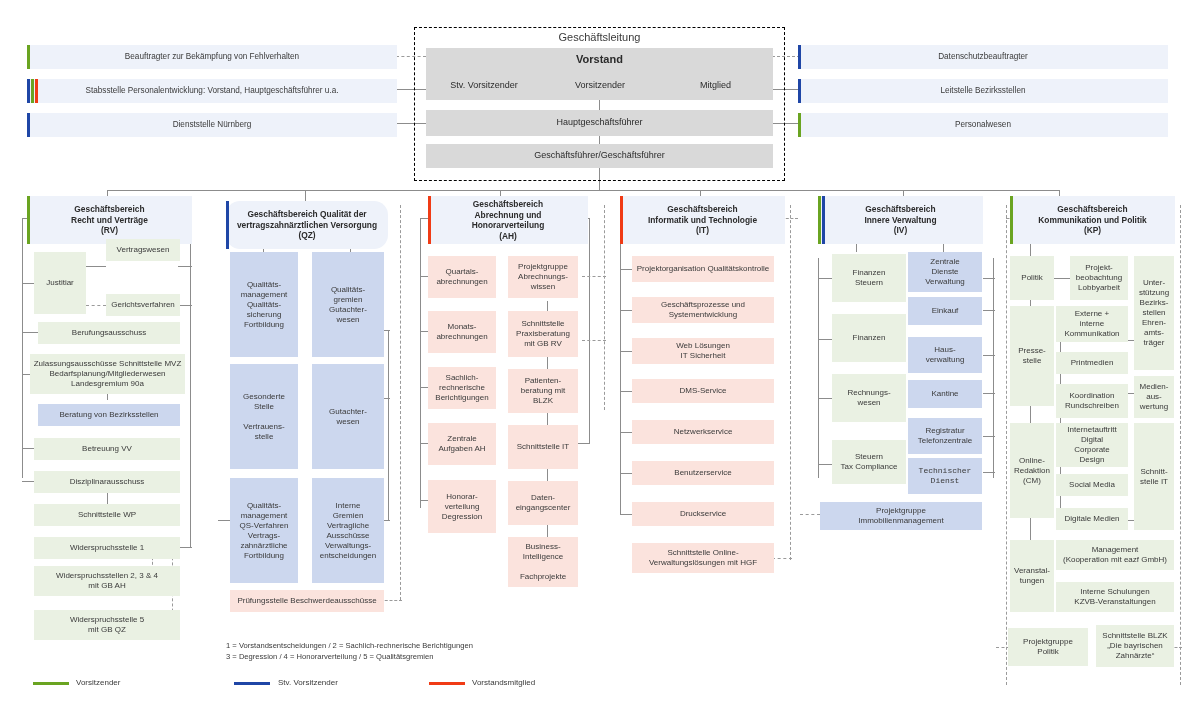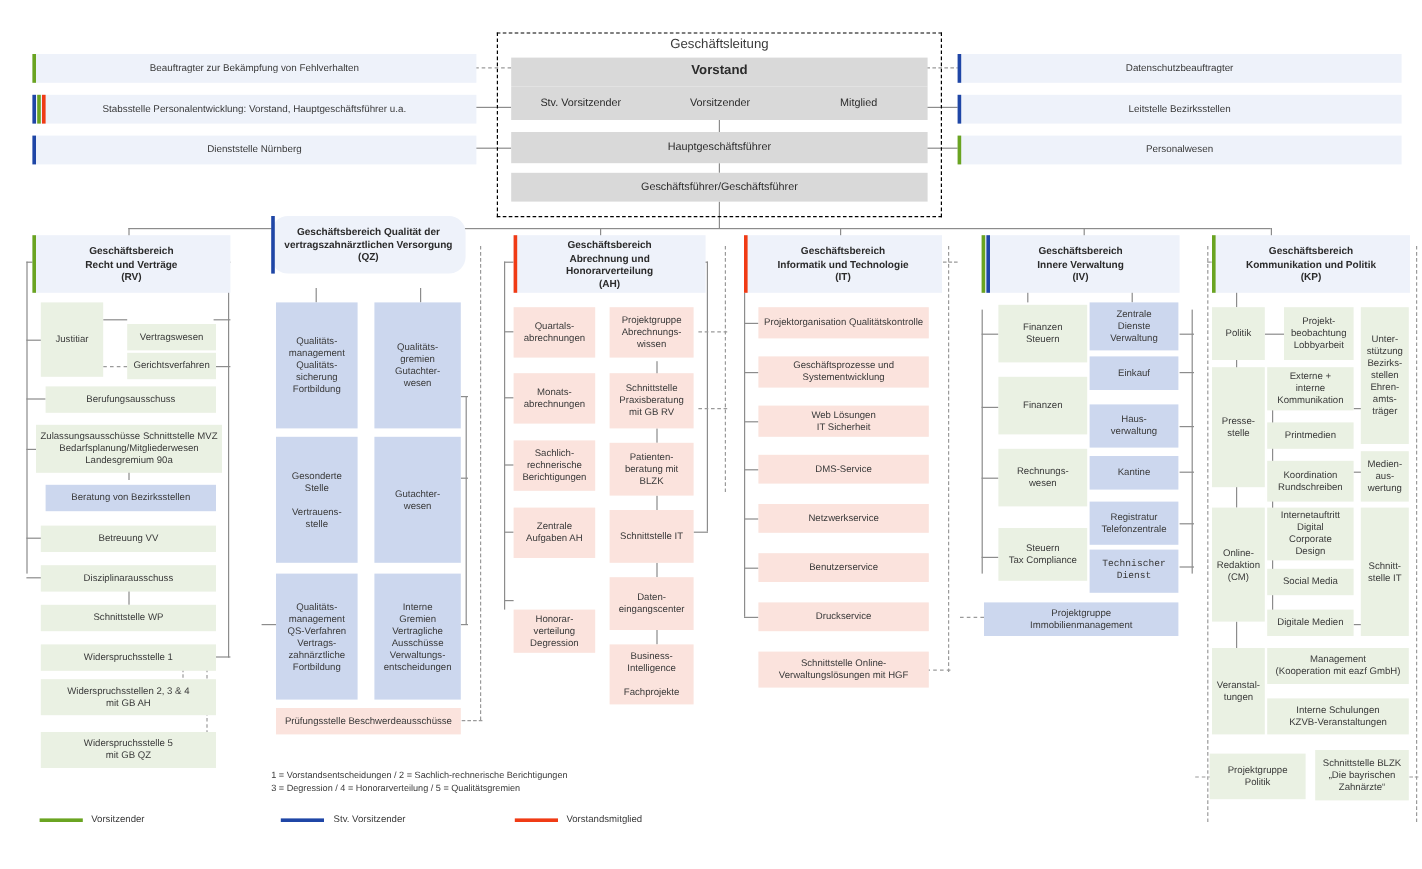--- a/index.html
+++ b/index.html
@@ -217,21 +217,21 @@
   <div class="box mgmt" style="left:426px;top:144px;width:347px;height:24px;">
     <span>Geschäftsführer/Geschäftsführer</span>
   </div>
 
   <div class="box dept" style="left:27px;top:196px;width:165px;height:48px;">
     <span class="bar" style="left:0;background:#6aa421;"></span>
     <span>Geschäftsbereich
 Recht und Verträge
 (RV)</span>
   </div>
-  <div class="box dept" style="left:226px;top:180px;width:162px;height:48px;border-radius:14px;">
+  <div class="box dept" style="left:226px;top:201px;width:162px;height:48px;border-radius:14px;">
     <span class="bar" style="left:0;background:#1f46a6;"></span>
     <span>Geschäftsbereich Qualität der
 vertragszahnärztlichen Versorgung
 (QZ)</span>
   </div>
   <div class="box dept" style="left:428px;top:196px;width:160px;height:48px;">
     <span class="bar" style="left:0;background:#f03b15;"></span>
     <span>Geschäftsbereich
 Abrechnung und
 Honorarverteilung
@@ -251,21 +251,21 @@
 (IV)</span>
   </div>
   <div class="box dept" style="left:1010px;top:196px;width:165px;height:48px;">
     <span class="bar" style="left:0;background:#6aa421;"></span>
     <span>Geschäftsbereich
 Kommunikation und Politik
 (KP)</span>
   </div>
 
   <div class="box green" style="left:34px;top:252px;width:52px;height:62px;"><span>Justitiar</span></div>
-  <div class="box green" style="left:106px;top:270px;width:74px;height:22px;"><span>Vertragswesen</span></div>
+  <div class="box green" style="left:106px;top:239px;width:74px;height:22px;"><span>Vertragswesen</span></div>
   <div class="box green" style="left:106px;top:294px;width:74px;height:22px;"><span>Gerichtsverfahren</span></div>
   <div class="box green" style="left:38px;top:322px;width:142px;height:22px;"><span>Berufungsausschuss</span></div>
   <div class="box green" style="left:30px;top:354px;width:155px;height:40px;"><span>Zulassungsausschüsse Schnittstelle MVZ
 Bedarfsplanung/Mitgliederwesen
 Landesgremium 90a</span></div>
   <div class="box blue" style="left:38px;top:404px;width:142px;height:22px;"><span>Beratung von Bezirksstellen</span></div>
   <div class="box green" style="left:34px;top:438px;width:146px;height:22px;"><span>Betreuung VV</span></div>
   <div class="box green" style="left:34px;top:471px;width:146px;height:22px;"><span>Disziplinarausschuss</span></div>
   <div class="box green" style="left:34px;top:504px;width:146px;height:22px;"><span>Schnittstelle WP</span></div>
   <div class="box green" style="left:34px;top:537px;width:146px;height:22px;"><span>Widerspruchsstelle 1</span></div>
@@ -316,21 +316,21 @@
 mit GB RV</span></div>
   <div class="box pink" style="left:428px;top:367px;width:68px;height:42px;"><span>Sachlich-
 rechnerische
 Berichtigungen</span></div>
   <div class="box pink" style="left:508px;top:369px;width:70px;height:44px;"><span>Patienten-
 beratung mit
 BLZK</span></div>
   <div class="box pink" style="left:428px;top:423px;width:68px;height:42px;"><span>Zentrale
 Aufgaben AH</span></div>
   <div class="box pink" style="left:508px;top:425px;width:70px;height:44px;"><span>Schnittstelle IT</span></div>
-  <div class="box pink" style="left:428px;top:480px;width:68px;height:36px;margin-top:28px;"><span>Honorar-
+  <div class="box pink" style="left:428px;top:480px;width:68px;height:53px;"><span>Honorar-
 verteilung
 Degression</span></div>
   <div class="box pink" style="left:508px;top:481px;width:70px;height:44px;"><span>Daten-
 eingangscenter</span></div>
   <div class="box pink" style="left:508px;top:537px;width:70px;height:50px;"><span>Business-
 Intelligence
 
 Fachprojekte</span></div>
 
   <div class="box pink" style="left:632px;top:256px;width:142px;height:26px;"><span>Projektorganisation  Qualitätskontrolle</span></div>

